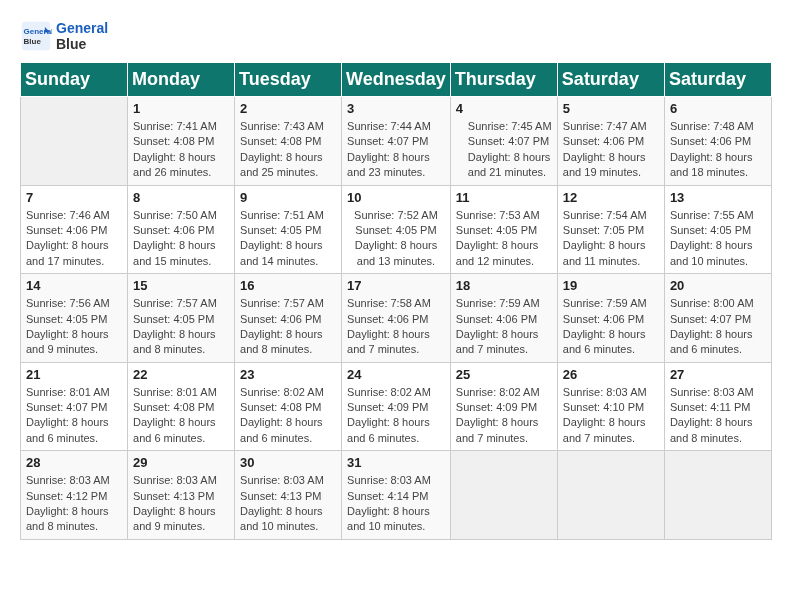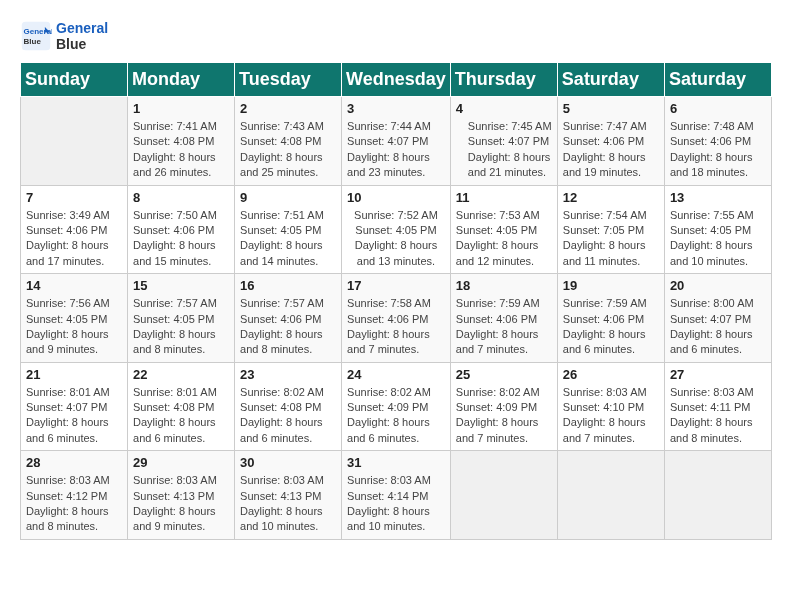--- a/index.html
+++ b/index.html
@@ -149,21 +149,21 @@
           <div class="day-num">6</div>
           <div class="day-info" style="white-space: pre-line;">Sunrise: 7:48 AM
 Sunset: 4:06 PM
 Daylight: 8 hours
 and 18 minutes.</div>
         </td>
       </tr>
       <tr>
         <td>
           <div class="day-num">7</div>
-          <div class="day-info" style="white-space: pre-line;">Sunrise: 3:49 AM
+          <div class="day-info" style="white-space: pre-line;">Sunrise: 7:46 AM
 Sunset: 4:06 PM
 Daylight: 8 hours
 and 17 minutes.</div>
         </td>
         <td>
           <div class="day-num">8</div>
           <div class="day-info" style="white-space: pre-line;">Sunrise: 7:50 AM
 Sunset: 4:06 PM
 Daylight: 8 hours
 and 15 minutes.</div>

